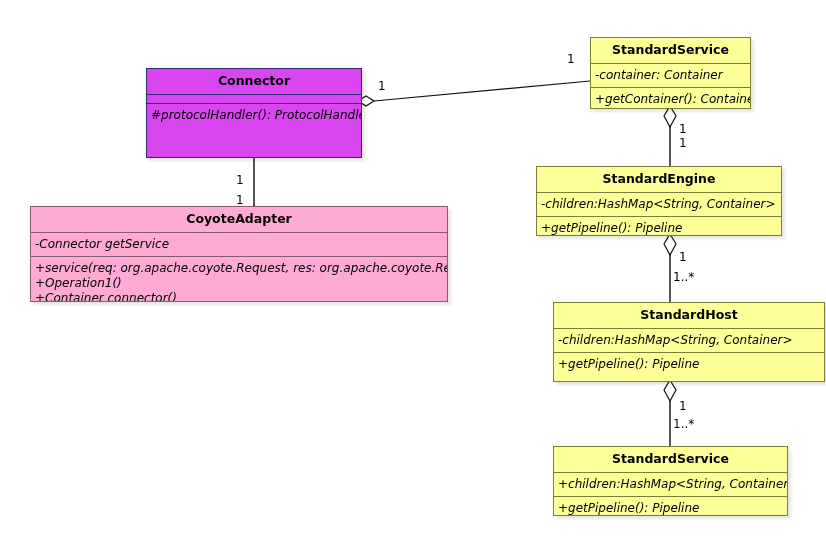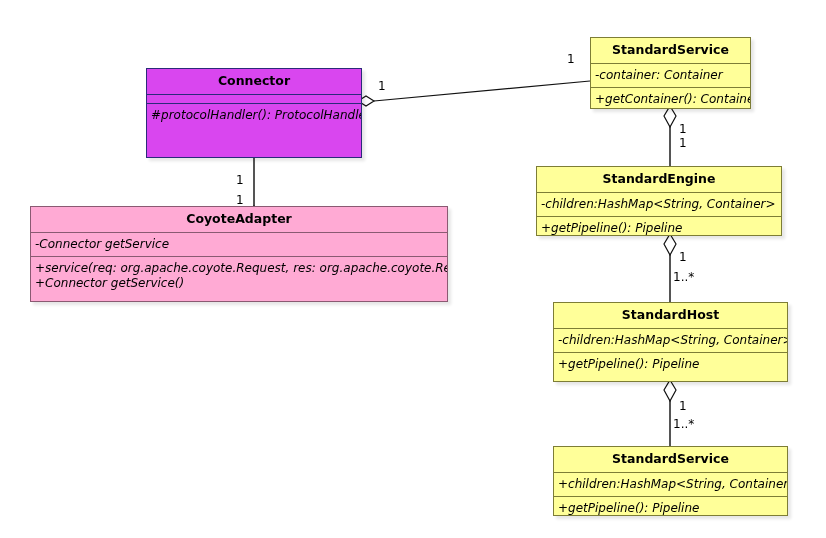--- a/index.html
+++ b/index.html
@@ -76,21 +76,21 @@
 
   
   .yellow {
     background: #ffff99;
     border-color: #7d7d36;
   }
   .yellow .cls-sep { border-top-color: #7d7d36; }
 
   #cls-standardservice { left: 590px; top: 37px;  width: 161px; height: 72px; }
   #cls-standardengine  { left: 536px; top: 166px; width: 246px; height: 70px; }
-  #cls-standardhost    { left: 553px; top: 302px; width: 235px; height: 80px; }
+  #cls-standardhost    { left: 553px; top: 302px; width: 272px; height: 80px; }
   #cls-standardcontext { left: 553px; top: 446px; width: 235px; height: 70px; }
 
   
   .link-line {
     position: absolute;
     background: #555;
   }
   .link-line.vert { width: 2px; }
   .mult-label {
     position: absolute;
@@ -154,21 +154,22 @@
 
   <div class="uml-class" id="cls-coyoteadapter">
     <div class="cls-title">CoyoteAdapter</div>
     <div class="cls-sep"></div>
     <div class="cls-compartment">
       <div class="cls-line">-Connector getService</div>
     </div>
     <div class="cls-sep"></div>
     <div class="cls-compartment">
       <div class="cls-line">+service(req: org.apache.coyote.Request, res: org.apache.coyote.Response): void</div>
-      <div class="cls-line">+Connector getService()</div>
+      <div class="cls-line">+Operation1()</div>
+      <div class="cls-line">+Container connector()</div>
     </div>
   </div>
 
   <div class="uml-class yellow" id="cls-standardservice">
     <div class="cls-title">StandardService</div>
     <div class="cls-sep"></div>
     <div class="cls-compartment">
       <div class="cls-line">-container: Container</div>
     </div>
     <div class="cls-sep"></div>

